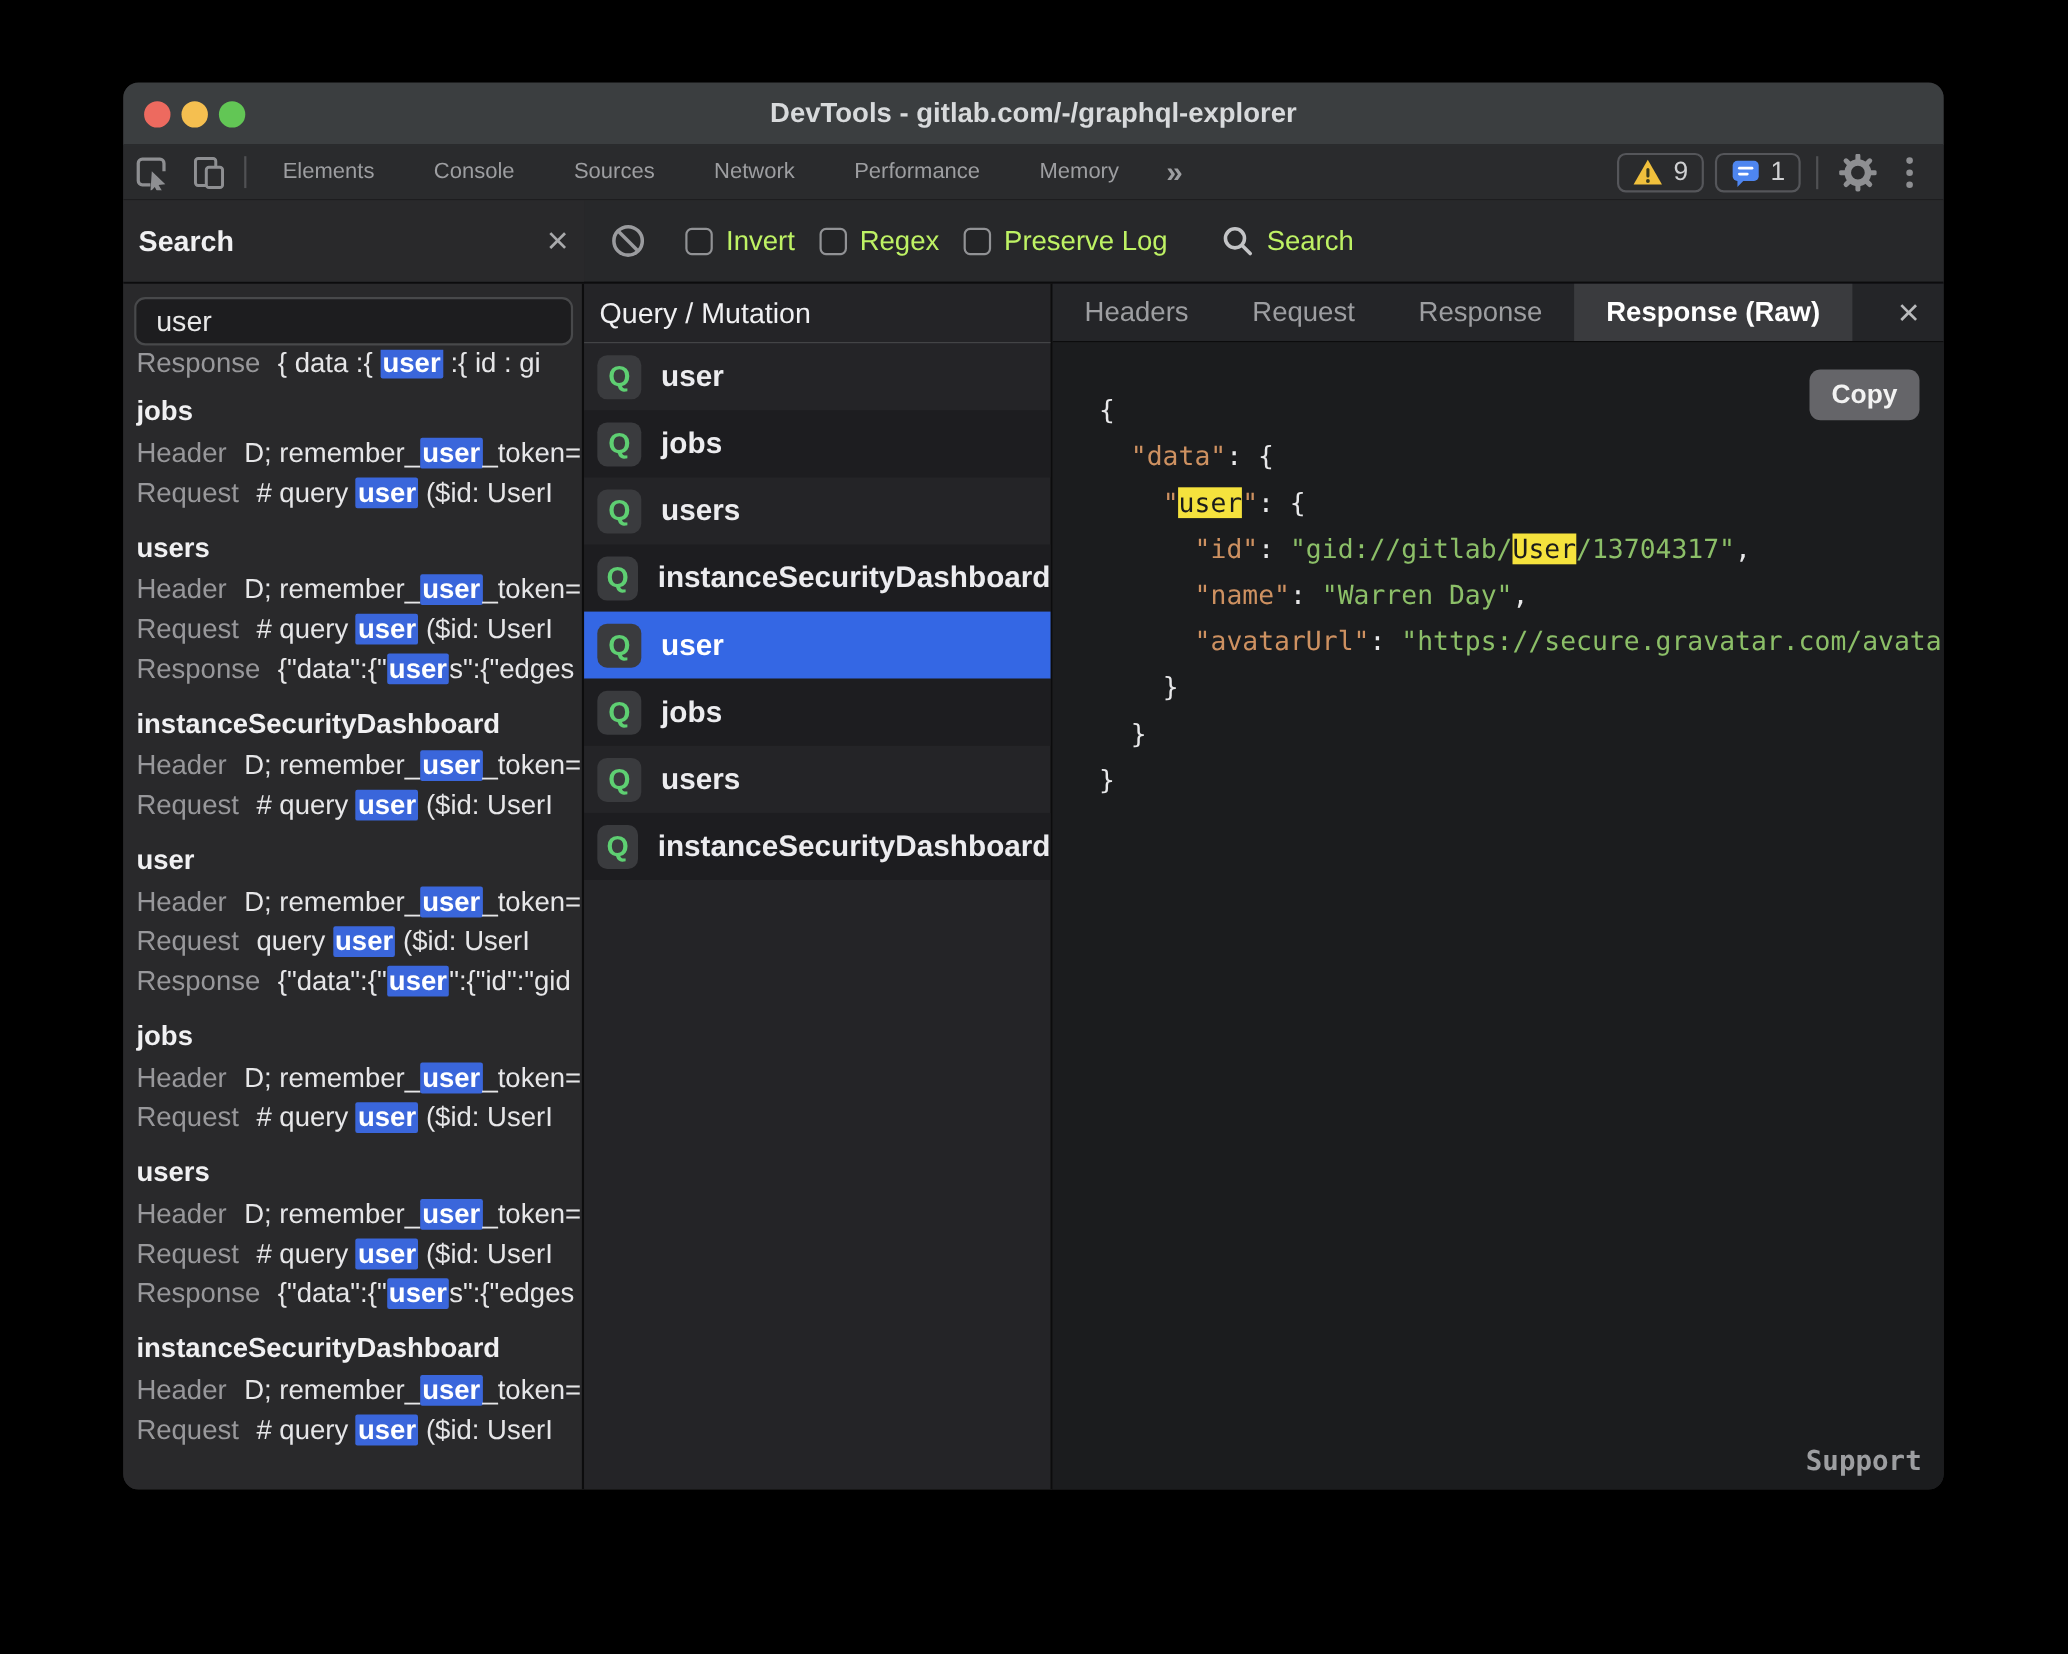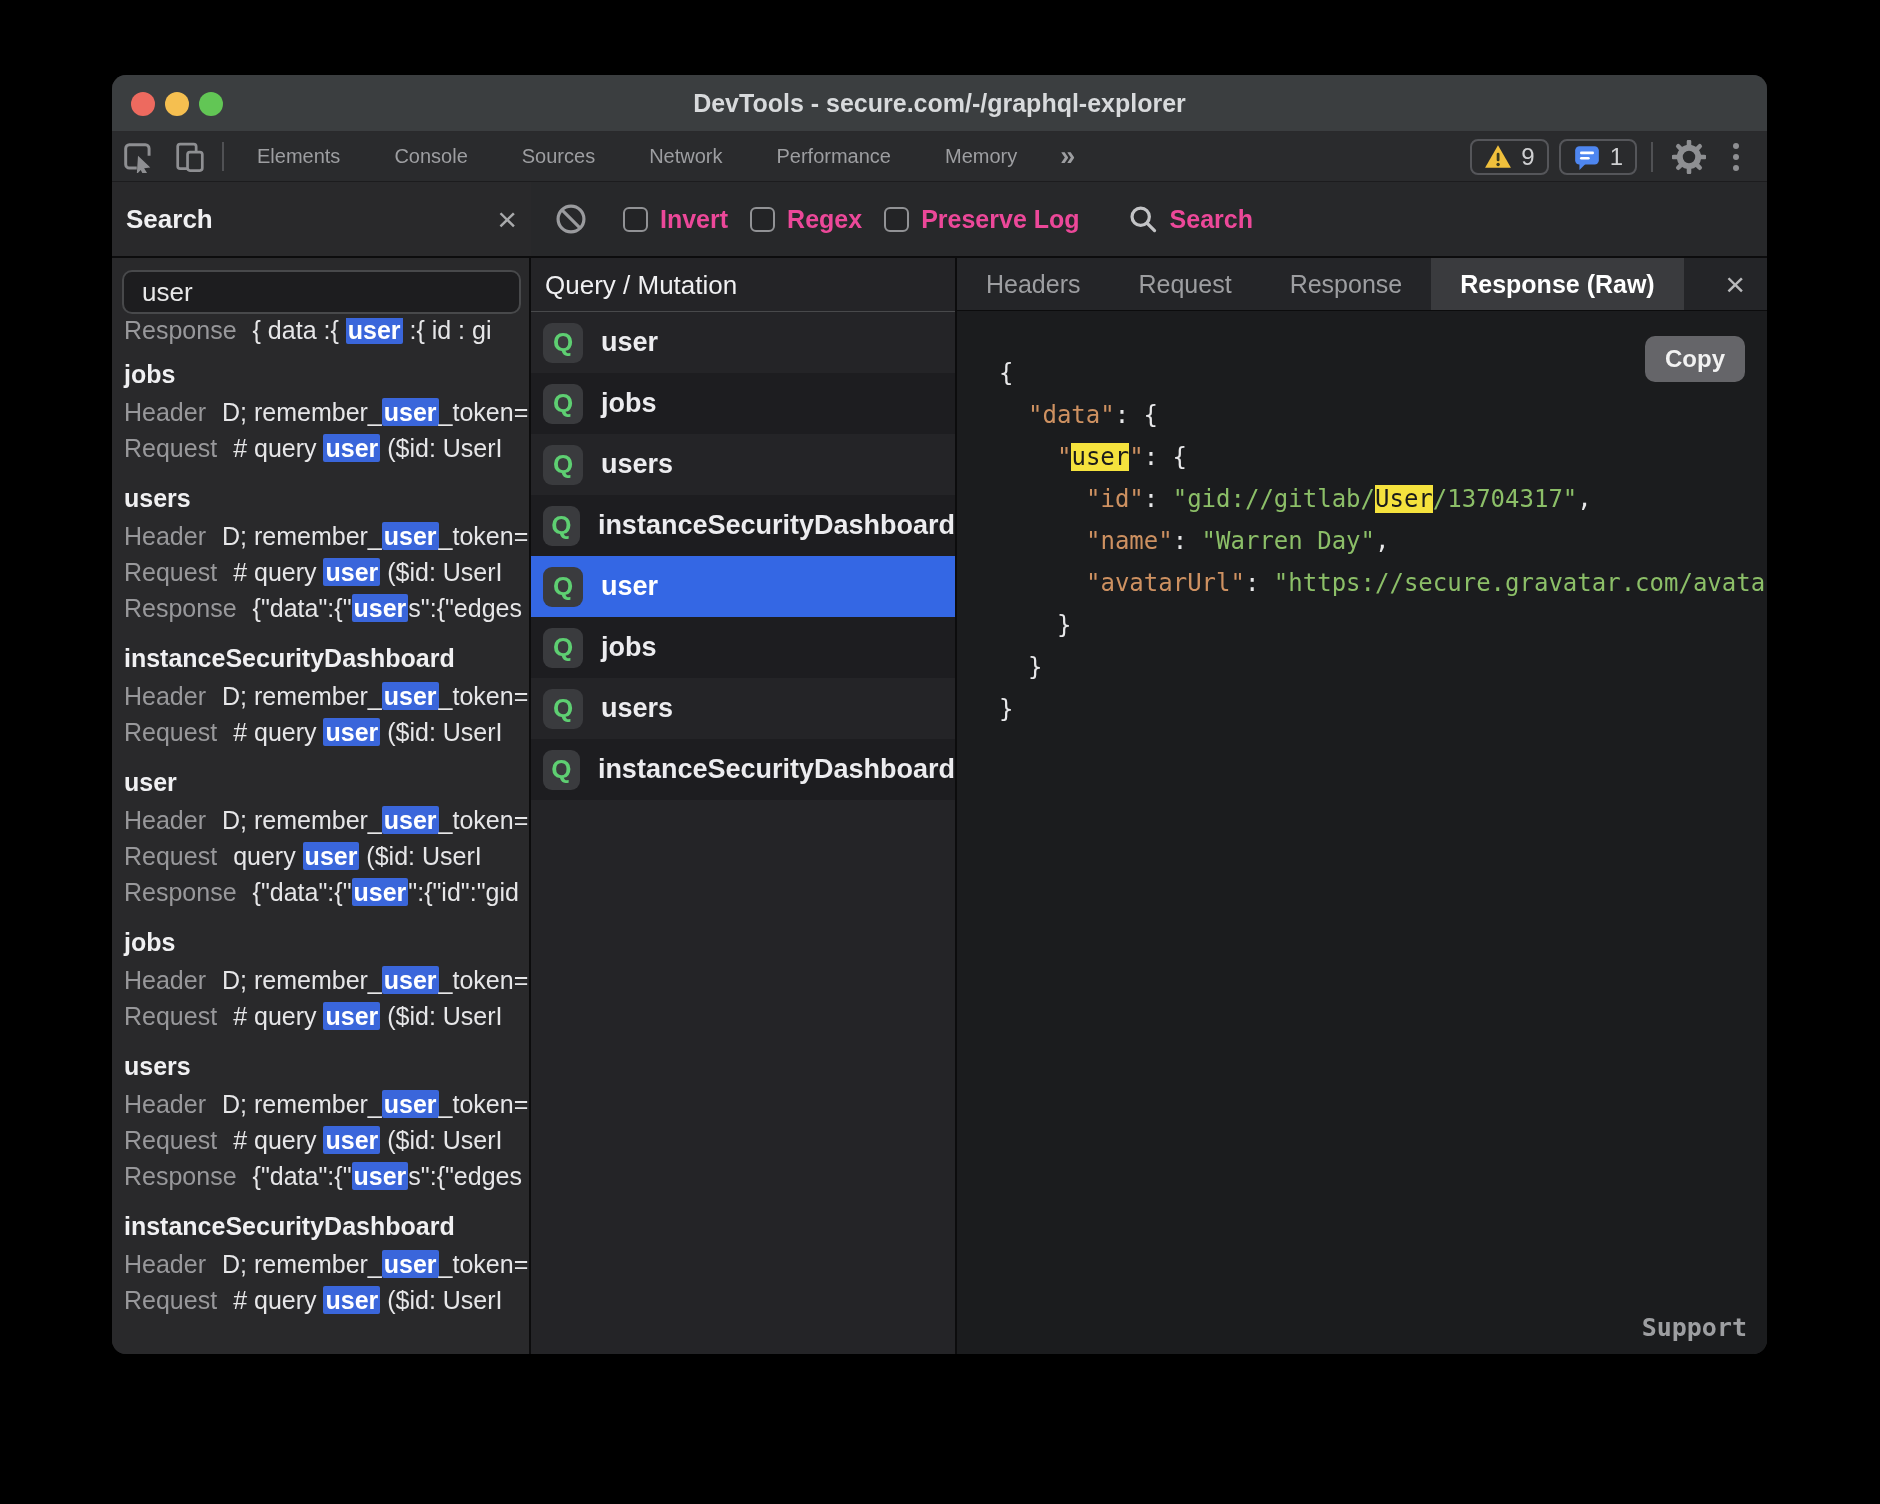--- a/index.html
+++ b/index.html
@@ -33,21 +33,21 @@
   .toolrow { height:76px; display:flex; background:#27282a; border-bottom:2px solid #0c0c0d; }
   .search-head { width:419px; display:flex; align-items:center; padding:0 14px; background:#29292b; }
   .search-head .hd { color:#f0f0f2; font-size:26px; font-weight:bold; }
   .xbtn { margin-left:auto; color:#a9aaac; font-size:34px; line-height:30px; cursor:default; }
   .filter-bar { flex:1; display:flex; align-items:center; gap:14px; padding:0 24px; }
   .filter-input { width:398px; height:46px; background:#1d1d1f; border:2px solid #48494b; border-radius:10px;
                   color:#e8e8e8; font-size:25px; padding:0 18px; outline:none; }
   .filter-input::placeholder { color:#8a8a8d; }
   .cb-wrap { display:flex; align-items:center; gap:12px; margin-left:22px; }
   .cb { width:25px; height:25px; border:2.5px solid #919295; border-radius:6px; background:#232426; }
-  .cb-label { color:#ec4899; font-size:25px; font-weight:700; white-space:nowrap; }
+  .cb-label { color:#bef264; font-size:25px; font-weight:400; white-space:nowrap; }
   .srch-group { display:flex; align-items:center; gap:12px; margin-left:34px; }
 
   
   .main { position:relative; display:flex; height:1096px; }
 
   
   .left-panel { width:419px; background:#29292b; position:relative; border-right:2px solid #0c0c0d; }
   .query-input { margin:12px 10px 0 10px; width:399px; height:44px; background:#1d1d1f; border:2px solid #48494b;
                  border-radius:10px; color:#e8e8e8; font-size:26px; padding:0 18px; outline:none; }
   .results { position:absolute; left:0; right:0; top:60px; bottom:0; overflow:hidden; padding:6px 0 0 12px; }
@@ -96,21 +96,21 @@
 <body>
 
 <div class="window">
 
   <div class="titlebar">
     <div class="lights">
       <span class="light" style="background:#ed6a5f"></span>
       <span class="light" style="background:#f5bf50"></span>
       <span class="light" style="background:#62c655"></span>
     </div>
-    <div class="win-title">DevTools - secure.com/-/graphql-explorer</div>
+    <div class="win-title">DevTools - gitlab.com/-/graphql-explorer</div>
   </div>
 
   <div class="tabbar">
     <div class="tb-icon">
       <svg width="32" height="32" viewBox="0 0 26 26">
         <path d="M22 12 V6 a3 3 0 0 0 -3 -3 H6 a3 3 0 0 0 -3 3 v13 a3 3 0 0 0 3 3 h6" fill="none" stroke="#8e8f92" stroke-width="2.4"></path>
         <path d="M13 12 l10 9.5 -5 .6 3 5 -3 1.7 -2.8 -5.2 -3.2 3.4 z" fill="#8e8f92"></path>
       </svg>
     </div>
     <div class="tb-icon">

